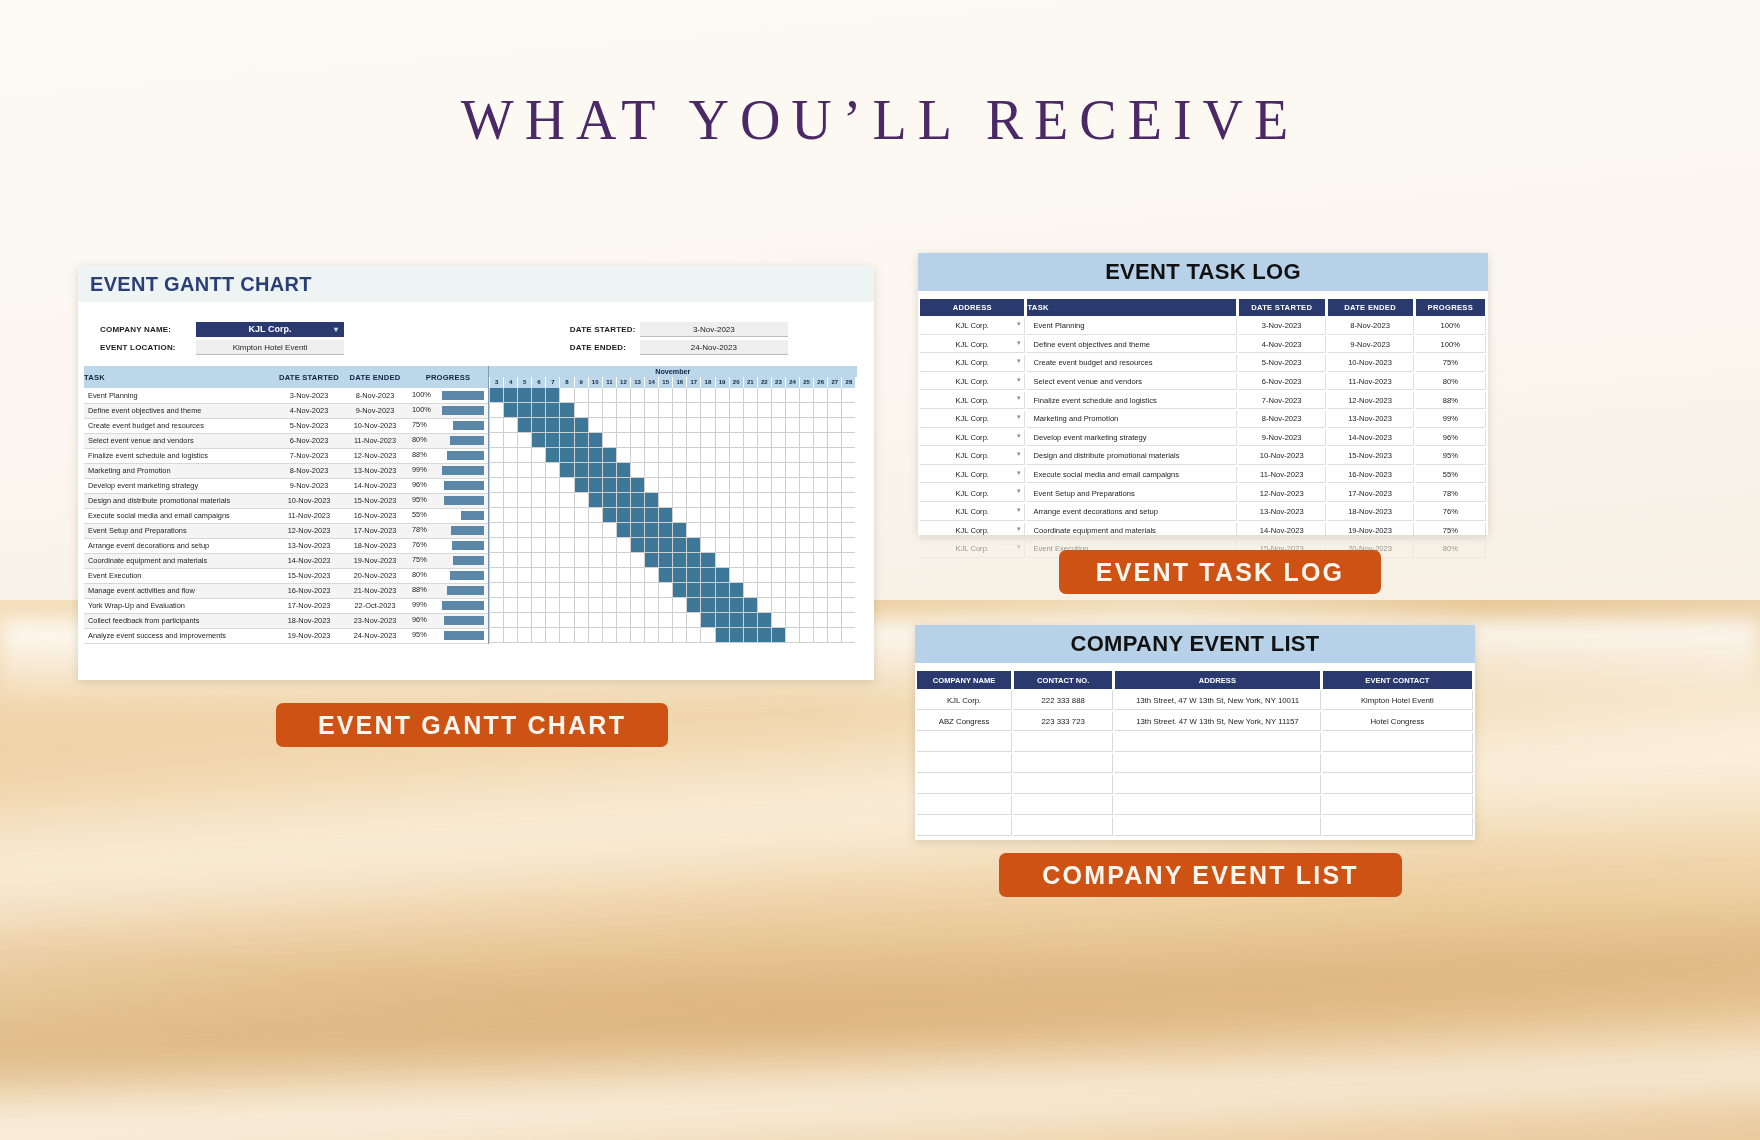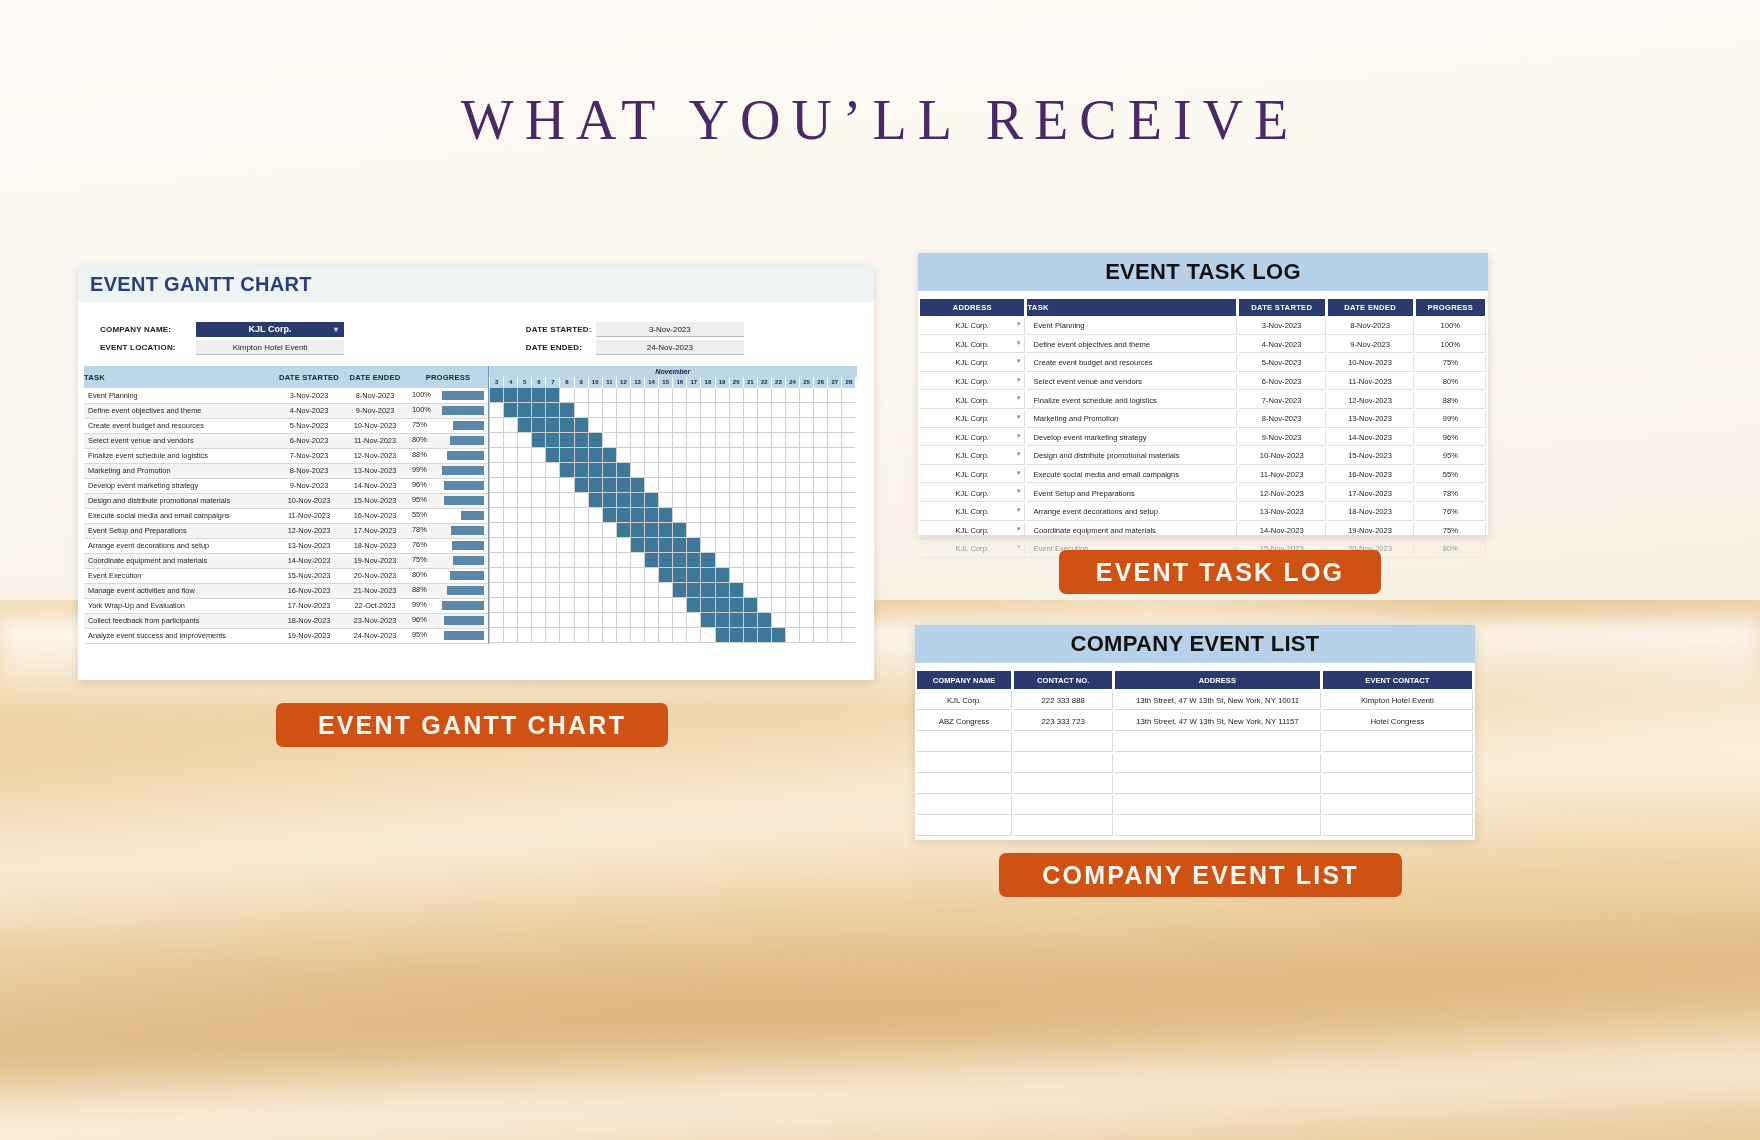--- a/index.html
+++ b/index.html
@@ -58,21 +58,21 @@
   #gantt-card { left: 78px; top: 266px; width: 796px; height: 414px; }
   .gantt-title-bar { background: #eef3f3; height: 36px; display: flex; align-items: center; padding-left: 12px; }
   .gantt-title { font-size: 20px; font-weight: bold; color: #2a3f77; letter-spacing: .3px; }
 
   .gantt-meta { display: flex; padding: 20px 0 8px 0; font-size: 8px; }
   .meta-left { width: 54%; padding-left: 22px; }
   .meta-right { width: 46%; padding-left: 18px; }
   .meta-row { display: flex; align-items: center; margin-bottom: 3px; }
   .meta-lbl { font-weight: bold; color: #1b1b1b; font-size: 8px; letter-spacing: .2px; }
   .meta-lbl.w1 { width: 96px; }
-  .meta-lbl.w2 { width: 70px; }
+  .meta-lbl.w2 { width: 70px; margin-left: 44px; }
   .meta-val {
     width: 148px; height: 15px; line-height: 15px; text-align: center;
     font-size: 8px; background: #eeeeee; color: #222; border-bottom: 1px solid #bbb;
   }
   .meta-val.navy {
     background: #2a3a6e; color: #fff; font-weight: bold; font-size: 9px;
     position: relative; border-bottom: none;
   }
   .meta-val.navy .caret {
     position: absolute; right: 6px; top: 0; font-size: 8px; color: #cfd6e8;
@@ -397,21 +397,21 @@
               <div class="bar-wrap">
                 <span class="pct">95%</span>
                 <span class="pbar" style="width: 39.9px;"></span>
               </div>
             </td>
           </tr>
         </tbody>
     </table>
 
     <div id="gantt-right">
-      <div class="month" id="gantt-month" style="width: 367.6px; font-style: italic;">November</div>
+      <div class="month" id="gantt-month" style="width: 367.6px;">November</div>
       <div class="days" id="gantt-days">
           <div>3</div>
           <div>4</div>
           <div>5</div>
           <div>6</div>
           <div>7</div>
           <div>8</div>
           <div>9</div>
           <div>10</div>
           <div>11</div>

